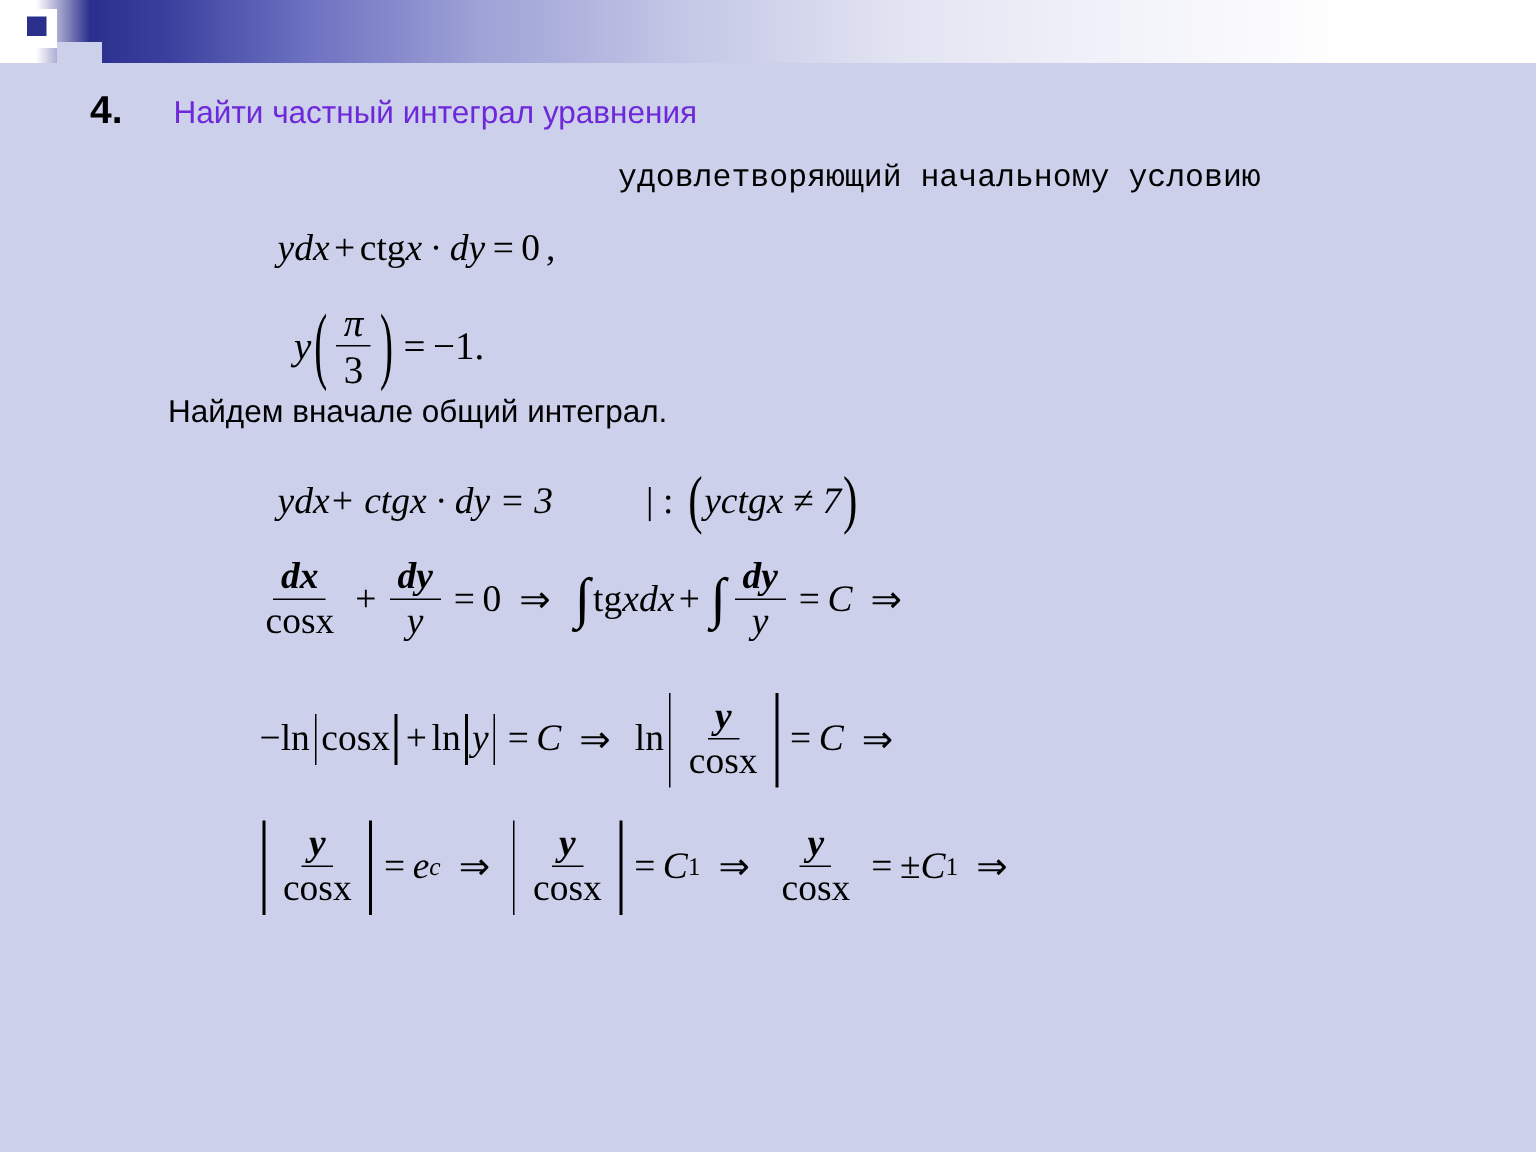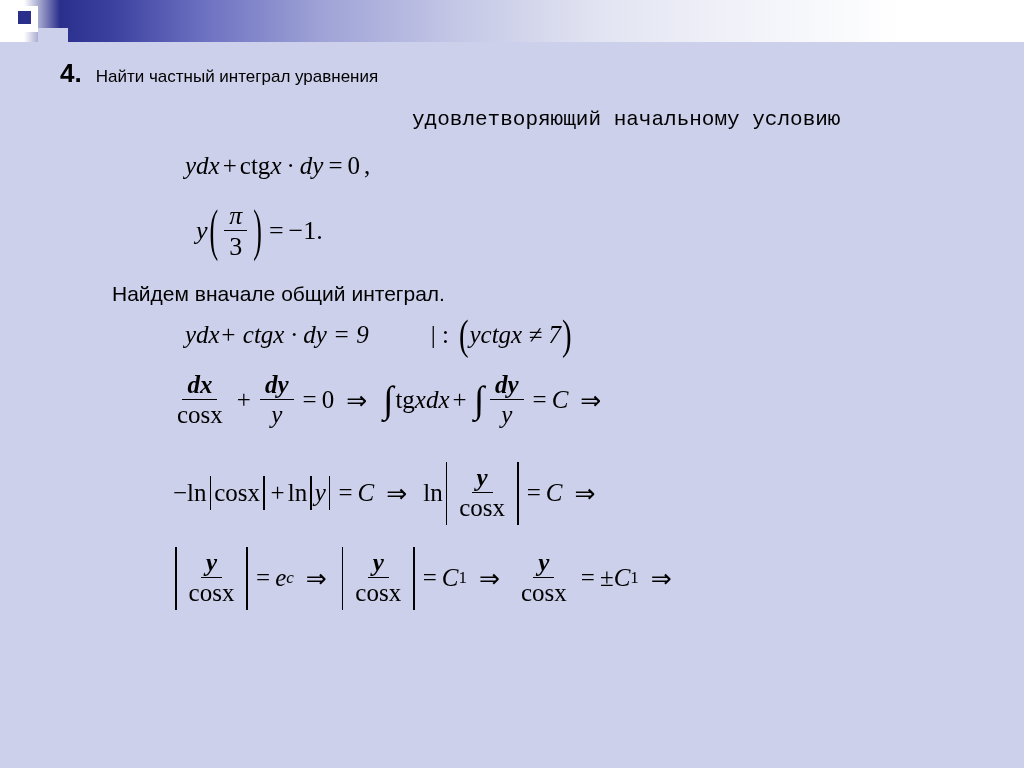--- a/index.html
+++ b/index.html
@@ -76,35 +76,36 @@
   }
   .title-num {
     font-family: "Liberation Sans", sans-serif;
     font-weight: bold;
     font-size: 26px;
     color: #000;
     margin-right: 14px;
   }
   .title-text {
     font-family: "Liberation Sans", sans-serif;
-    font-size: 17px;
-    color: #000000;
+    font-size: 21px;
+    color: #6d28d9;
+    margin-left: 20px;
   }
   .subtitle {
     position: absolute;
     left: 412px;
     top: 66px;
     font-family: Liberation Mono, monospace;
     font-size: 21px;
     color: #000;
   }
   .note {
     position: absolute;
     left: 112px;
-    top: 240px;
+    top: 221px;
     font-family: "Liberation Sans", sans-serif;
     font-size: 21px;
     color: #000;
   }
 
   
   .math {
     position: absolute;
     font-family: "Liberation Serif", serif;
     font-size: 25px;
@@ -210,21 +211,21 @@
       <span class="den up">3</span>
     </span>
     <span class="paren">)</span>
     <span class="up op">=</span>
     <span class="up">−1.</span>
   </div>
 
   <div class="note">Найдем вначале общий интеграл.</div>
 
   <div class="math" style="left:185px; top:276px;">
-    <span class="it">ydx+ ctgx · dy = 9</span>
+    <span class="it">ydx+ ctgx · dy = 3</span>
     <span class="up" style="margin-left:62px">| :</span>
     <span class="paren-sm" style="margin-left:10px; font-size:1.15em">(</span>
     <span class="it">yctgx ≠ 7</span>
     <span class="paren-sm" style="font-size:1.15em">)</span>
   </div>
 
   <div class="math" style="left:168px; top:330px;">
     <span class="frac">
       <span class="num it" style="font-weight:bold">dx</span>
       <span class="den up">cosx</span>

